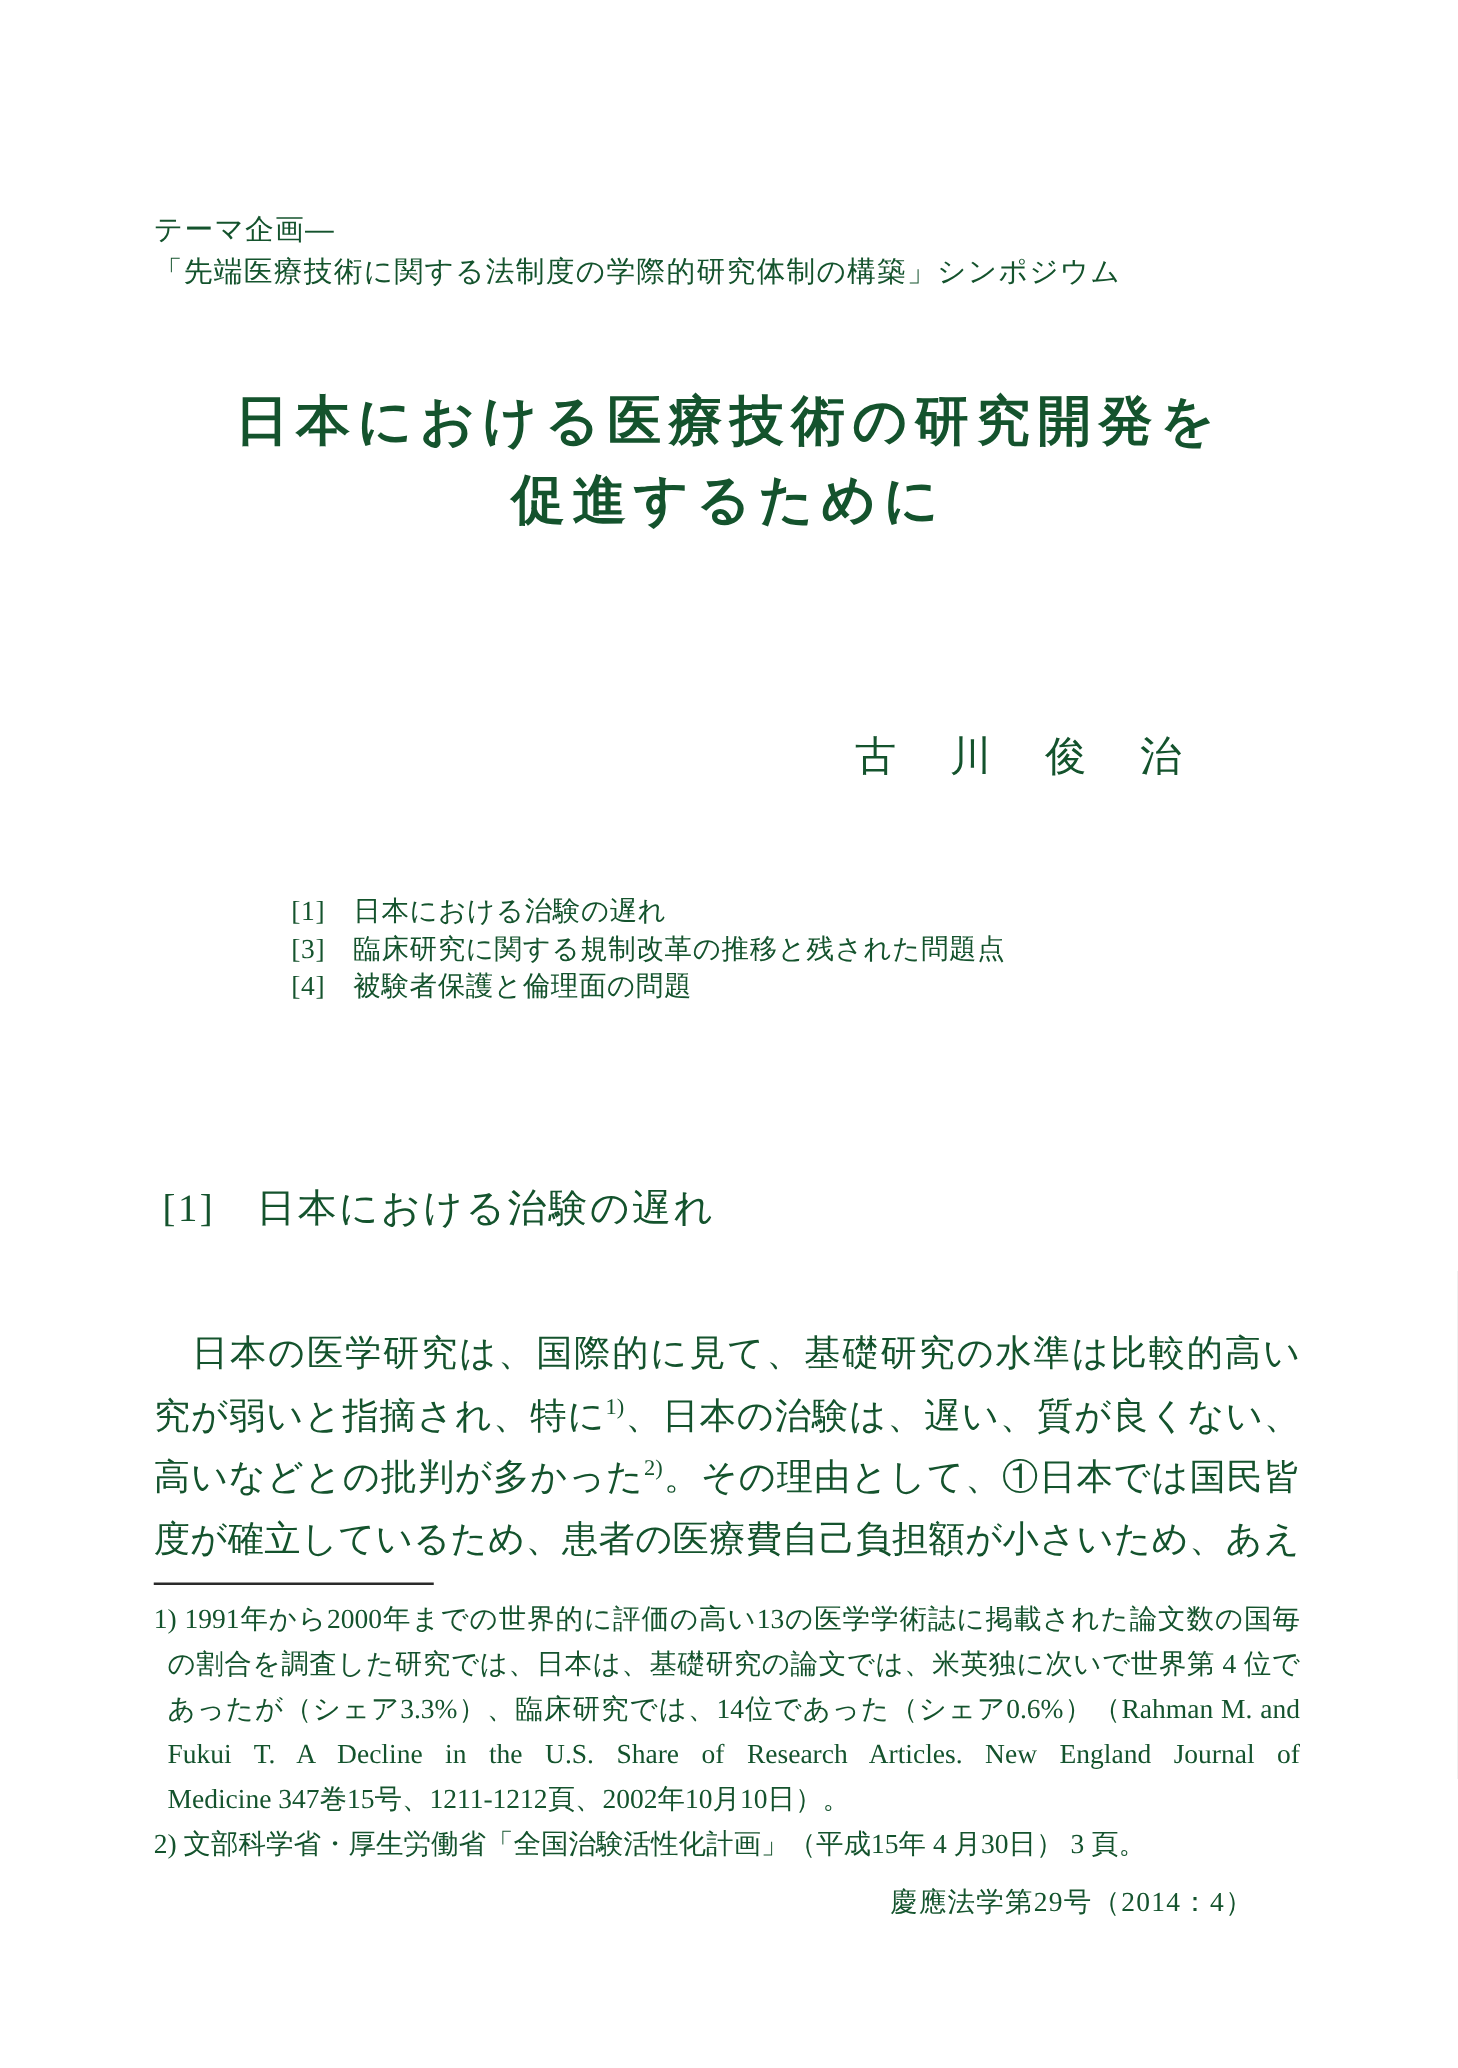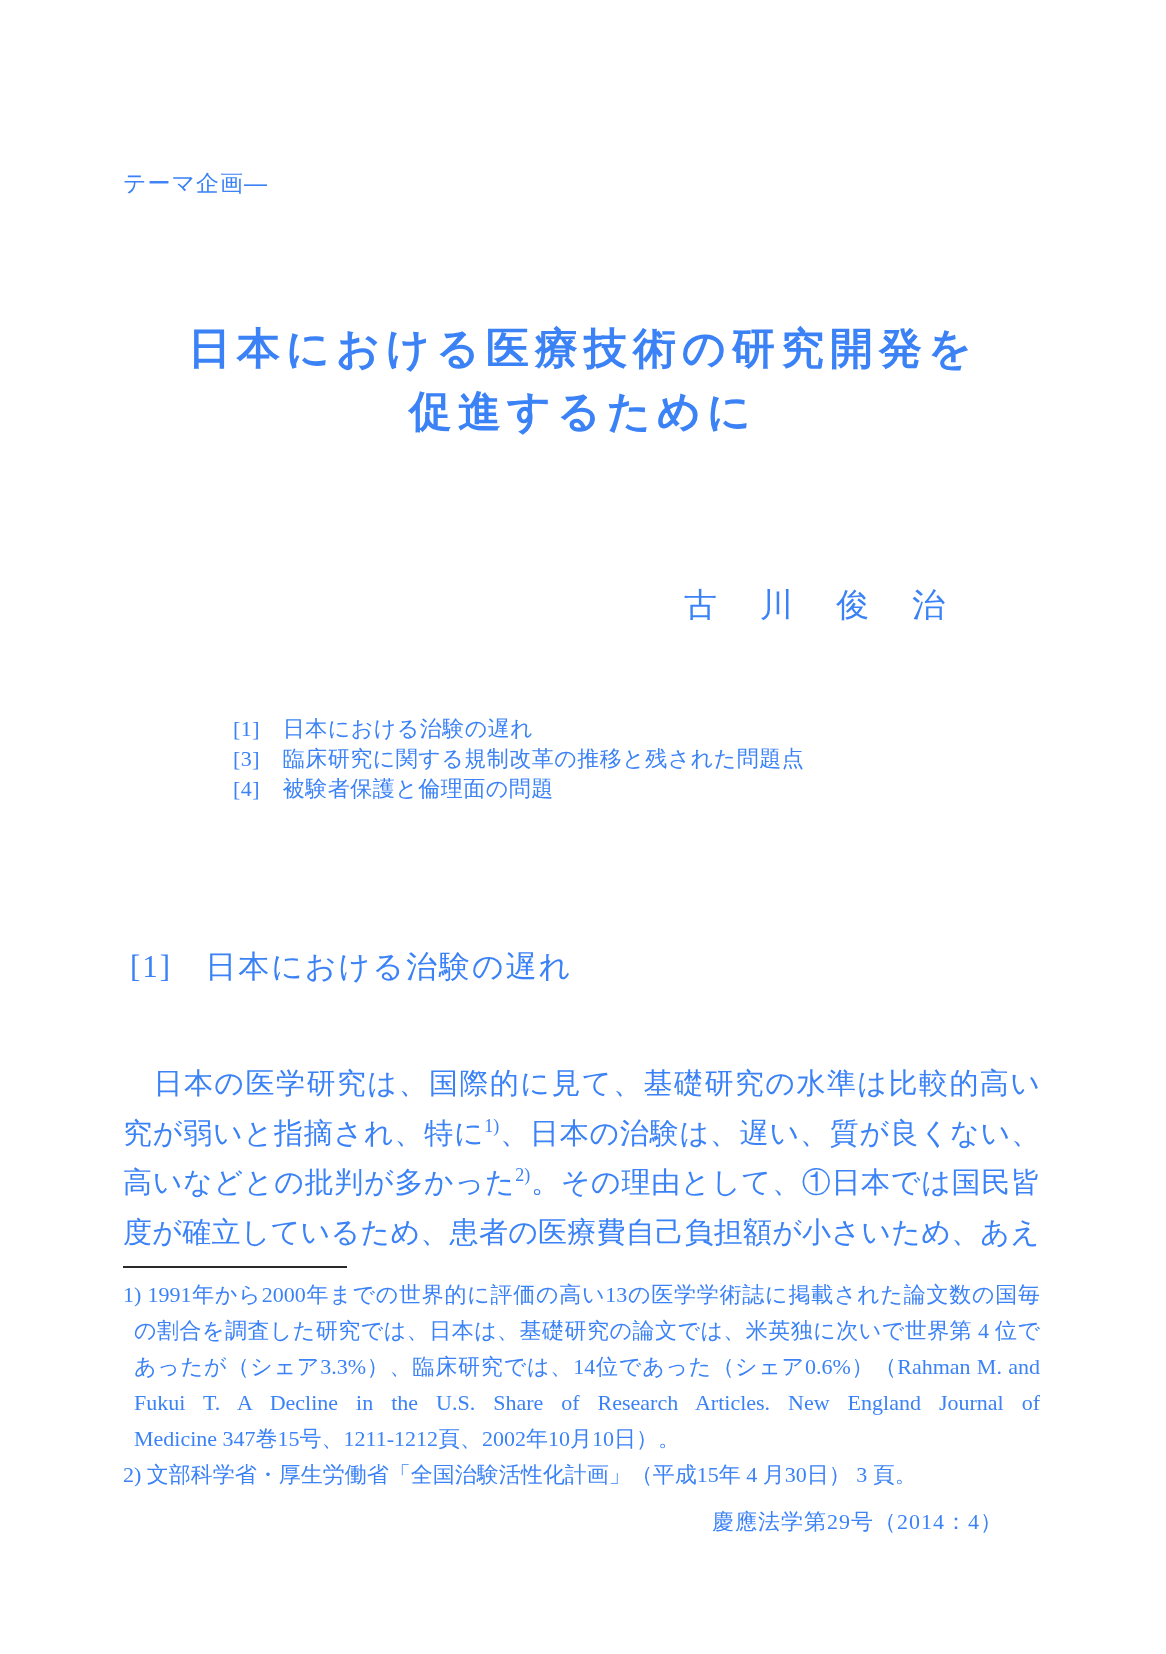--- a/index.html
+++ b/index.html
@@ -2,36 +2,36 @@
 <html lang="ja"><head>
 <meta charset="utf-8">
 <style>
   html, body { margin: 0; padding: 0; background: #e8e8e8; }
   .page {
     position: relative;
     width: 1166px;
     height: 1654px;
     margin: 0 auto;
     background: #ffffff;
-    color: #3b82f6;
+    color: #14532d;
     overflow: hidden;
   }
   .serif { font-family: "Liberation Serif", "DejaVu Serif", serif; }
   .sans  { font-family: "Liberation Sans", "DejaVu Sans", sans-serif; }
 
   .header-block {
     position: absolute;
     left: 123px; top: 166px;
     font-size: 23px;
     line-height: 34px;
     letter-spacing: 1px;
   }
   .title-block {
     position: absolute;
-    left: 0; right: 0; top: 317px;
+    left: 0; right: 0; top: 306px;
     text-align: center;
     font-size: 43px;
     font-weight: bold;
     line-height: 63px;
     letter-spacing: 6px;
   }
   .author-block {
     position: absolute;
     right: 216px; top: 583px;
     font-size: 33px;
@@ -101,20 +101,21 @@
     letter-spacing: 1px;
   }
 </style>
 </head>
 <body>
 
 <div class="page serif">
 
   <div class="header-block sans">
     <div>テーマ企画—</div>
+    <div>「先端医療技術に関する法制度の学際的研究体制の構築」シンポジウム</div>
   </div>
 
   <div class="title-block serif">
     <div>日本における医療技術の研究開発を</div>
     <div>促進するために</div>
   </div>
 
   <div class="author-block serif">古　川　俊　治</div>
 
   <div class="toc-block serif">

